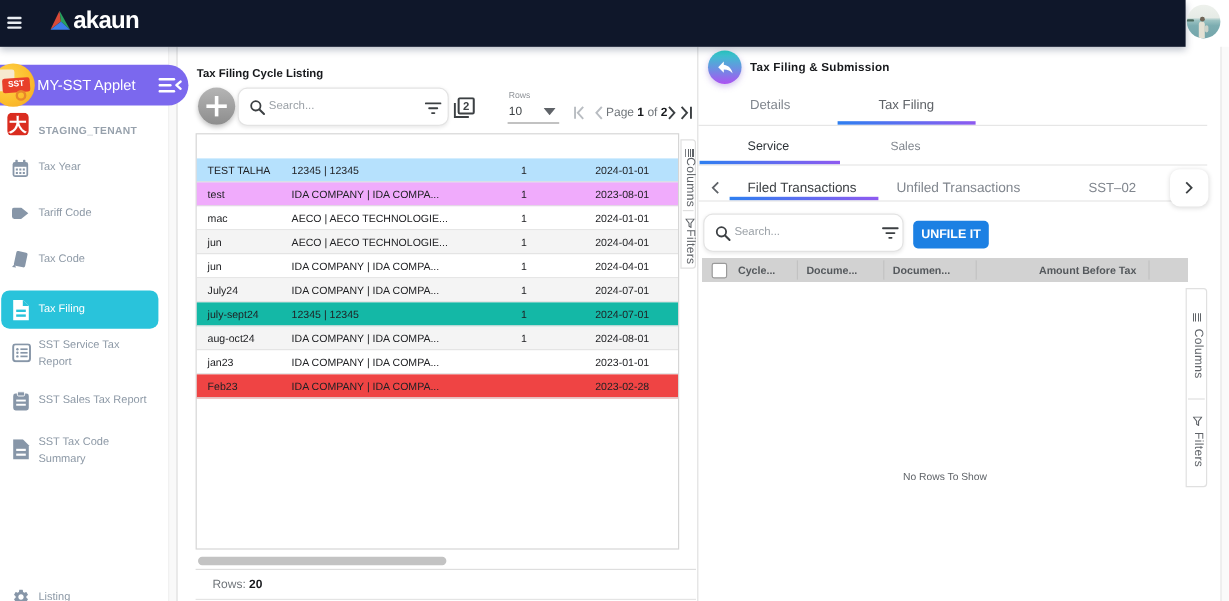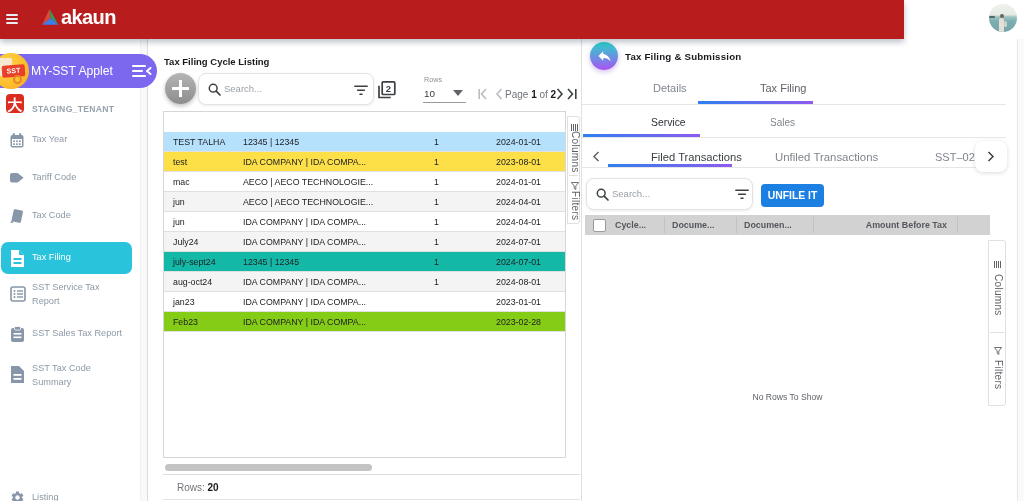--- a/index.html
+++ b/index.html
@@ -1,21 +1,21 @@
 <!DOCTYPE html>
 <html><head>
 <meta charset="utf-8">
 <style>
 * { margin:0; padding:0; box-sizing:border-box; }
 html,body { width:1024px; height:501px; overflow:hidden; background:#fff;
   font-family:"Liberation Sans", sans-serif; }
 .abs { position:absolute; }
 
 
-#navbar { left:0; top:0; width:904px; height:39px; background:#b91c1c;
+#navbar { left:0; top:0; width:988px; height:39px; background:#0f172a;
   box-shadow:0 3px 6px rgba(10,30,60,.28); z-index:50; }
 .hbar { position:absolute; left:6px; width:12px; height:2px; background:#e9edf2; border-radius:1px; }
 #logo-text { left:61px; top:6px; color:#fff; font-size:20px; font-weight:700; letter-spacing:-0.6px; }
 #avatar { left:989px; top:4px; width:28px; height:28px; border-radius:50%; overflow:hidden;
   background:linear-gradient(180deg,#eef1ec 0%,#e6ebe6 38%,#9ec4c3 46%,#7cadb1 62%,#74a5aa 100%); }
 #avatar .land { position:absolute; left:0; top:11.5px; width:6px; height:2.5px; background:#3d5c4e; border-radius:1px; opacity:.85; }
 #avatar .fig { position:absolute; left:10px; top:14px; width:5px; height:14px;
   background:#e4e1d4; border-radius:2.5px 2.5px 1px 1px; }
 #avatar .fig2 { position:absolute; left:14.5px; top:17px; width:3px; height:6px;
   background:#ccd3ca; border-radius:1.5px; }
@@ -75,21 +75,21 @@
 .strip { position:absolute; background:#fff; border:1px solid #e0e0e0; }
 .strip .tab { position:absolute; left:0; width:100%; }
 .vtext { writing-mode:vertical-rl; font-size:10px; color:#5f6368; letter-spacing:.3px; }
 .tabdiv { position:absolute; left:1px; right:1px; height:1px; background:#e0e0e0; }
 
 
 #backbtn { left:590px; top:42px; width:28px; height:28px; border-radius:50%;
   background:linear-gradient(180deg,#2bd2c8 0%,#6b90e2 55%,#ad52f2 100%);
   box-shadow:0 2px 5px rgba(120,80,200,.35); }
 #rtitle { left:625px; top:51px; font-size:9.7px; font-weight:700; color:#17191c; letter-spacing:.2px; }
-.tabtext { position:absolute; font-size:11.5px;margin-left:28px; }
+.tabtext { position:absolute; font-size:11.5px; }
 .gradline { position:absolute; height:3px; background:linear-gradient(90deg,#2e7ff0,#8e5af0); }
 .hdiv { position:absolute; height:1px; background:#e6e6e6; }
 #rsearch { left:586px; top:178px; width:167px; height:32px; }
 #unfile { left:761px; top:184px; width:63px; height:23px; background:#1c80e3; border-radius:4px;
   color:#fff; font-size:10.4px; font-weight:700; text-align:center; line-height:23px; }
 #rhead { left:585px; top:215px; width:405px; height:20px; background:#d2d2d2; color:#54585c; font-size:8.9px; font-weight:700; }
 #rhead .c { position:absolute; top:5px; }
 #checkbox { position:absolute; left:8px; top:4px; width:13px; height:13px; background:#fff;
   border:1px solid #9a9a9a; border-radius:2px; }
 #norows { left:585px; top:392px; width:405px; text-align:center; font-size:8.6px; color:#5f6368; }
@@ -281,21 +281,21 @@
     </g>
 </svg>
 
 <div id="mtable" class="abs">
   <div class="mrow" style="top:20px; background:#b6e1fd">
     <span class="c1">TEST TALHA</span>
       <span class="c2">12345 | 12345</span>
       <span class="c3">1</span>
       <span class="c4">2024-01-01</span>
     </div>
-  <div class="mrow" style="top:40px; background:#fde047">
+  <div class="mrow" style="top:40px; background:#f0abfc">
     <span class="c1">test</span>
       <span class="c2">IDA COMPANY | IDA COMPA...</span>
       <span class="c3">1</span>
       <span class="c4">2023-08-01</span>
     </div>
   <div class="mrow" style="top:60px; background:#fff">
     <span class="c1">mac</span>
       <span class="c2">AECO | AECO TECHNOLOGIE...</span>
       <span class="c3">1</span>
       <span class="c4">2024-01-01</span>
@@ -329,21 +329,21 @@
       <span class="c2">IDA COMPANY | IDA COMPA...</span>
       <span class="c3">1</span>
       <span class="c4">2024-08-01</span>
     </div>
   <div class="mrow" style="top:180px; background:#fff">
     <span class="c1">jan23</span>
       <span class="c2">IDA COMPANY | IDA COMPA...</span>
       <span class="c3"></span>
       <span class="c4">2023-01-01</span>
     </div>
-  <div class="mrow" style="top:200px; background:#84cc16">
+  <div class="mrow" style="top:200px; background:#ef4444">
     <span class="c1">Feb23</span>
       <span class="c2">IDA COMPANY | IDA COMPA...</span>
       <span class="c3"></span>
       <span class="c4">2023-02-28</span>
     </div>
 </div>
 <div id="mscrollbar" class="abs"></div>
 <div id="mbottom-div" class="abs"></div>
 <div id="mrows-lbl" class="abs">Rows: <b>20</b></div>
 <div class="abs" style="left:163px;top:499px;width:417px;height:1px;background:#e4e4e4"></div>

